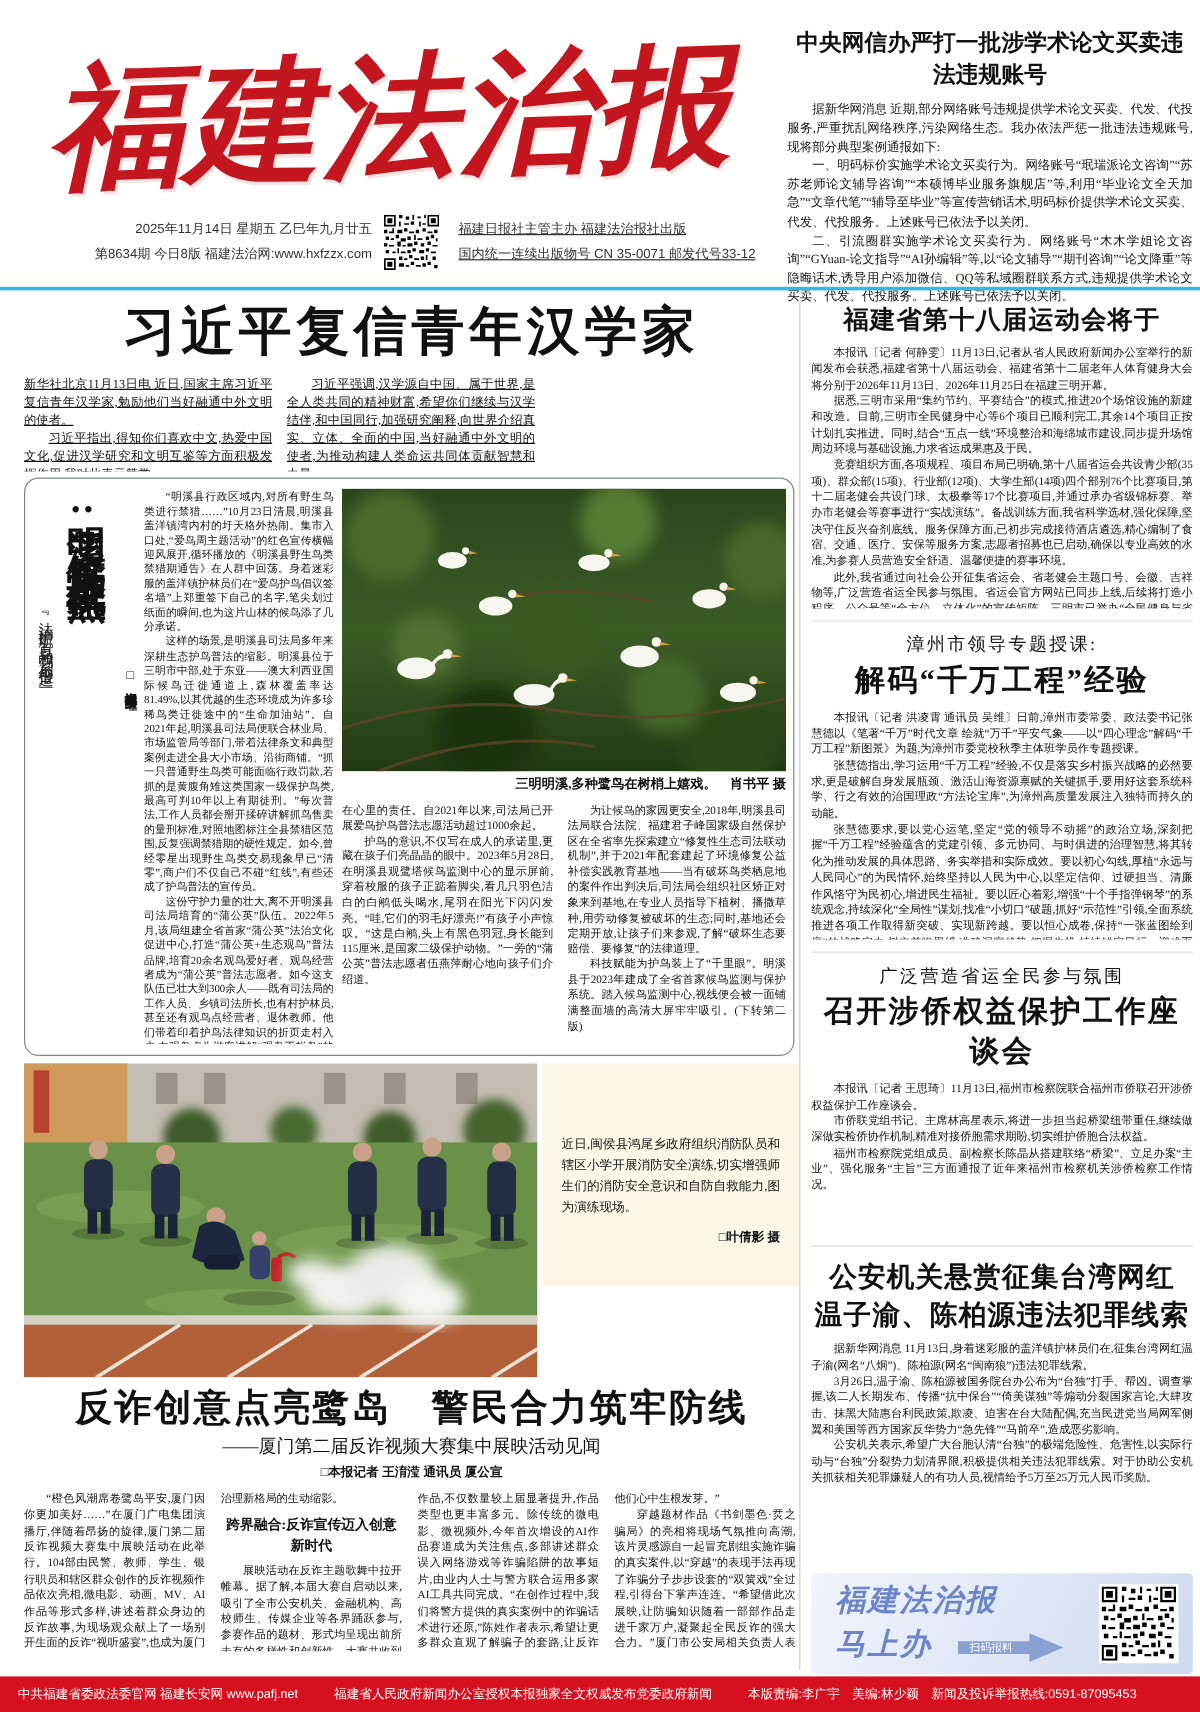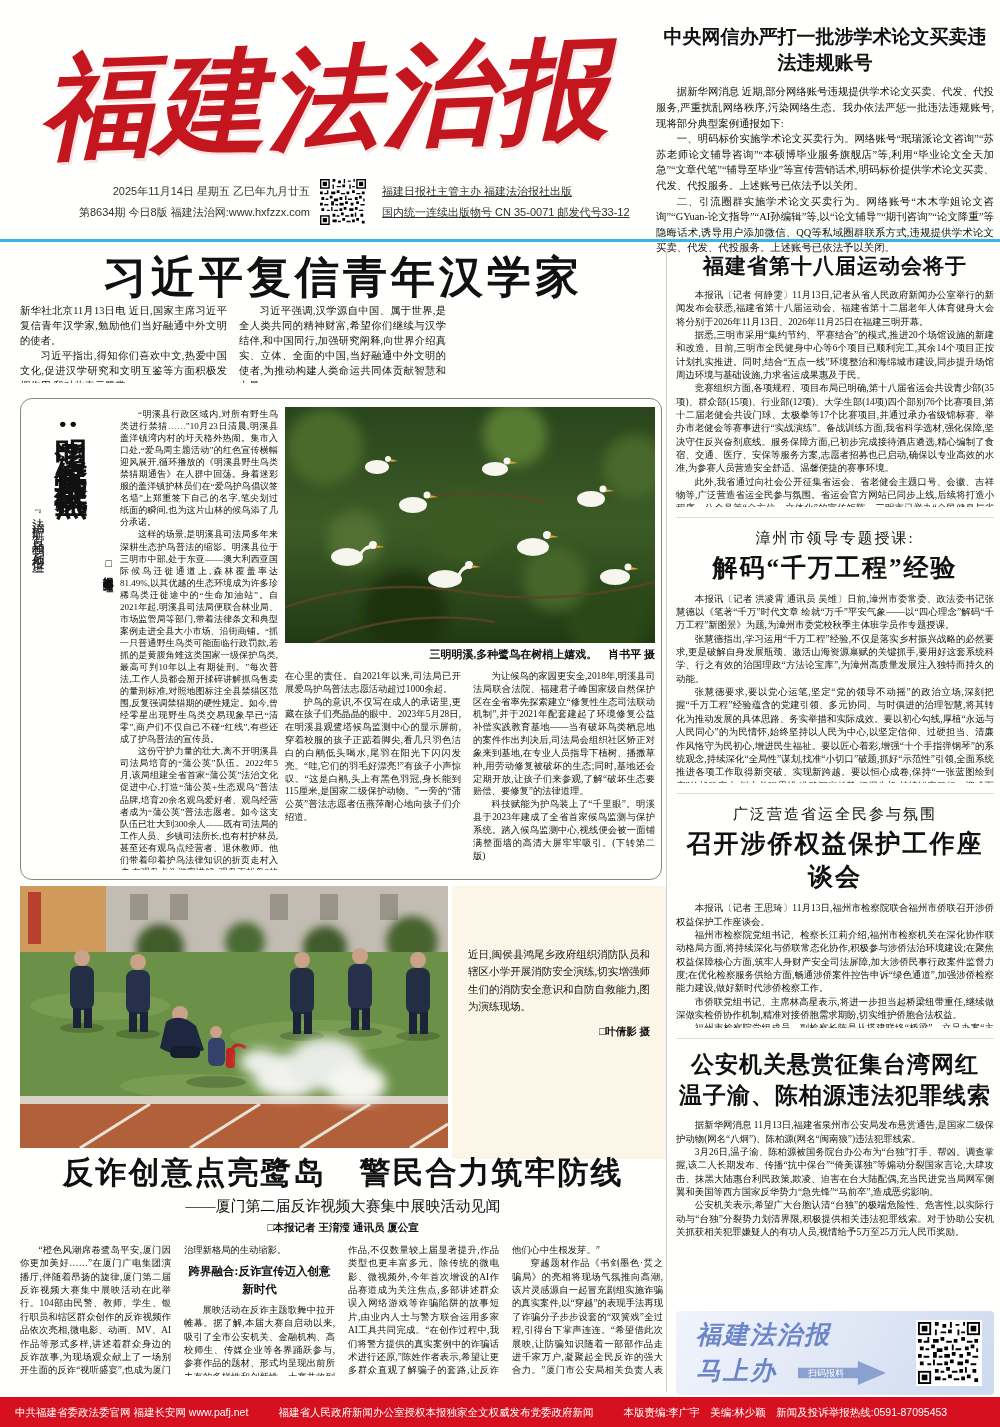--- a/index.html
+++ b/index.html
@@ -20,21 +20,21 @@
   .topright .body{font:10.4px/1.5 "Liberation Serif",serif;text-align:justify;height:172px;overflow:hidden;}
   p.ind{margin:0;text-indent:2em;}
   p.noind{margin:0;text-indent:0;}
   .blue-rule{position:absolute;left:0;top:239px;width:1000px;height:3px;background:#3ab5e8;}
   .v-div{position:absolute;left:666px;top:252px;width:1px;height:1140px;background:#cfcfcf;}
   
   .left-col{position:absolute;left:20px;top:252px;width:646px;height:1143px;}
   .lead{position:absolute;left:0;top:0;width:646px;}
   .lead .h{font:900 44px/1.15 "Liberation Sans","DejaVu Sans",sans-serif;text-align:center;
         letter-spacing:4px;margin:0;}
-  .lead .cols{display:flex;gap:12px;}
+  .lead .cols{display:flex;gap:12px;margin-top:10px;text-decoration:underline;}
   .lead .col{width:207px;font:10.3px/1.46 "Liberation Serif",serif;text-align:justify;height:80px;overflow:hidden;}
   
   .mxbox{position:absolute;left:0;top:146px;width:640px;height:480px;border:1.5px solid #7d8d7d;border-radius:12px;}
   .mx-series{position:absolute;left:9px;top:106px;height:330px;writing-mode:vertical-rl;
         font:12.5px/1.3 "Liberation Serif",serif;letter-spacing:3px;color:#222;}
   .mx-headline{position:absolute;left:28px;top:14px;height:456px;writing-mode:vertical-rl;
         font:900 33px/1.3 "Liberation Serif",serif;letter-spacing:3px;}
   .mx-byline{position:absolute;left:80px;top:158px;writing-mode:vertical-rl;
         font:bold 10.5px/1.3 "Liberation Sans","DejaVu Sans",sans-serif;}
   .mx-c1{position:absolute;left:99px;top:9px;width:158px;height:462px;overflow:hidden;
@@ -44,21 +44,21 @@
   .mx-caption{position:absolute;left:264px;top:248px;width:370px;text-align:right;
         font:bold 11px/1.3 "Liberation Serif",serif;}
   .mx-c2{position:absolute;left:264px;top:271px;width:176px;height:200px;overflow:hidden;
         font:9.3px/1.38 "Liberation Serif",serif;text-align:justify;}
   .mx-c3{position:absolute;left:452px;top:271px;width:182px;height:200px;overflow:hidden;
         font:9.3px/1.38 "Liberation Serif",serif;text-align:justify;}
   
   .fire-row{position:absolute;left:0;top:634px;width:646px;height:262px;}
   .fire-photo{position:absolute;left:0;top:0;width:428px;height:262px;overflow:hidden;}
   .fire-photo svg{display:block;width:100%;height:100%;}
-  .fire-panel{position:absolute;left:432px;top:0;width:214px;height:273px;background:#fbf6e8;}
+  .fire-panel{position:absolute;left:432px;top:0;width:214px;height:186px;background:#fbf6e8;}
   .fire-caption{padding:60px 16px 0;font:10.5px/1.65 "Liberation Serif",serif;text-align:justify;}
   .fire-credit{padding:10px 16px 0;text-align:right;font:bold 10.5px/1.3 "Liberation Serif",serif;}
   
   .fz{position:absolute;left:0;top:902px;width:646px;}
   .fz .h{font:900 31px/1.2 "Liberation Serif",serif;text-align:center;letter-spacing:2px;margin:0;}
   .fz .sub{font:15px/1.4 "Liberation Serif",serif;text-align:center;margin-top:5px;}
   .fz .byl{font:bold 10.5px/1.4 "Liberation Sans","DejaVu Sans",sans-serif;text-align:center;margin-top:3px;}
   .fz .cols{display:flex;gap:13px;margin-top:9px;}
   .fz .col{width:151px;height:132px;overflow:hidden;font:9.3px/1.44 "Liberation Serif",serif;text-align:justify;}
   .fz .isub{font:bold 11.5px/1.5 "Liberation Serif",serif;text-align:center;margin:6px 0;text-indent:0;}
@@ -403,31 +403,30 @@
         <p class="ind">张慧德指出,学习运用“千万工程”经验,不仅是落实乡村振兴战略的必然要求,更是破解自身发展瓶颈、激活山海资源禀赋的关键抓手,要用好这套系统科学、行之有效的治国理政“方法论宝库”,为漳州高质量发展注入独特而持久的动能。</p>
         <p class="ind">张慧德要求,要以党心运笔,坚定“党的领导不动摇”的政治立场,深刻把握“千万工程”经验蕴含的党建引领、多元协同、与时俱进的治理智慧,将其转化为推动发展的具体思路、务实举措和实际成效。要以初心勾线,厚植“永远与人民同心”的为民情怀,始终坚持以人民为中心,以坚定信仰、过硬担当、清廉作风恪守为民初心,增进民生福祉。要以匠心着彩,增强“十个手指弹钢琴”的系统观念,持续深化“全局性”谋划,找准“小切口”破题,抓好“示范性”引领,全面系统推进各项工作取得新突破、实现新跨越。要以恒心成卷,保持“一张蓝图绘到底”的战略定力,树立前瞻思维,准确洞察趋势,把握先机,持续锚定目标、迎难而上,真抓实干,久久为功,为高质量发展添砖加瓦。</p>
       </div>
     </div>
 
     <div class="ra sep">
       <div class="kicker">广泛营造省运全民参与氛围</div>
       <h2 class="bh">召开涉侨权益保护工作座谈会</h2>
       <div class="body b3">
         <p class="ind">本报讯〔记者 王思琦〕11月13日,福州市检察院联合福州市侨联召开涉侨权益保护工作座谈会。</p>
-        <p class="ind">福州市检察院党组书记、检察长江莉介绍,福州市检察机关在深化协作联动格局方面,将持续深化与侨联常态化协作,积极参与涉侨法治环境建设;在聚焦权益保障核心方面,筑牢人身财产安全司法屏障,加大涉侨民事行政案件监督力度;在优化检察服务供给方面,畅通涉侨案件控告申诉“绿色通道”,加强涉侨检察能力建设,做好新时代涉侨检察工作。</p>
         <p class="ind">市侨联党组书记、主席林高星表示,将进一步担当起桥梁纽带重任,继续做深做实检侨协作机制,精准对接侨胞需求期盼,切实维护侨胞合法权益。</p>
         <p class="ind">福州市检察院党组成员、副检察长陈晶从搭建联络“桥梁”、立足办案“主业”、强化服务“主旨”三方面通报了近年来福州市检察机关涉侨检察工作情况。</p>
       </div>
     </div>
 
     <div class="ra sep">
       <h2 class="bh2">公安机关悬赏征集台湾网红</h2>
       <h2 class="bh2">温子渝、陈柏源违法犯罪线索</h2>
       <div class="body b4">
-        <p class="ind">据新华网消息 11月13日,福建省泉州市公安局发布悬赏通告,是国家二级保护动物(网名“八炯”)、陈柏源(网名“闽南狼”)违法犯罪线索。</p>
+        <p class="ind">据新华网消息 11月13日,身着迷彩服的盖洋镇护林员们在,征集台湾网红温子渝(网名“八炯”)、陈柏源(网名“闽南狼”)违法犯罪线索。</p>
         <p class="ind">3月26日,温子渝、陈柏源被国务院台办公布为“台独”打手、帮凶。调查掌握,该二人长期发布、传播“抗中保台”“倚美谋独”等煽动分裂国家言论,大肆攻击、抹黑大陆惠台利民政策,欺凌、迫害在台大陆配偶,充当民进党当局网军侧翼和美国等西方国家反华势力“急先锋”“马前卒”,造成恶劣影响。</p>
         <p class="ind">公安机关表示,希望广大台胞认清“台独”的极端危险性、危害性,以实际行动与“台独”分裂势力划清界限,积极提供相关违法犯罪线索。对于协助公安机关抓获相关犯罪嫌疑人的有功人员,视情给予5万至25万元人民币奖励。</p>
       </div>
     </div>
 
     <div class="promo">
       <div class="t1">福建法治报</div>
       <div class="t2">马上办</div>
       <div class="promo-arrow">扫码报料</div>
       <div class="promo-qr">

